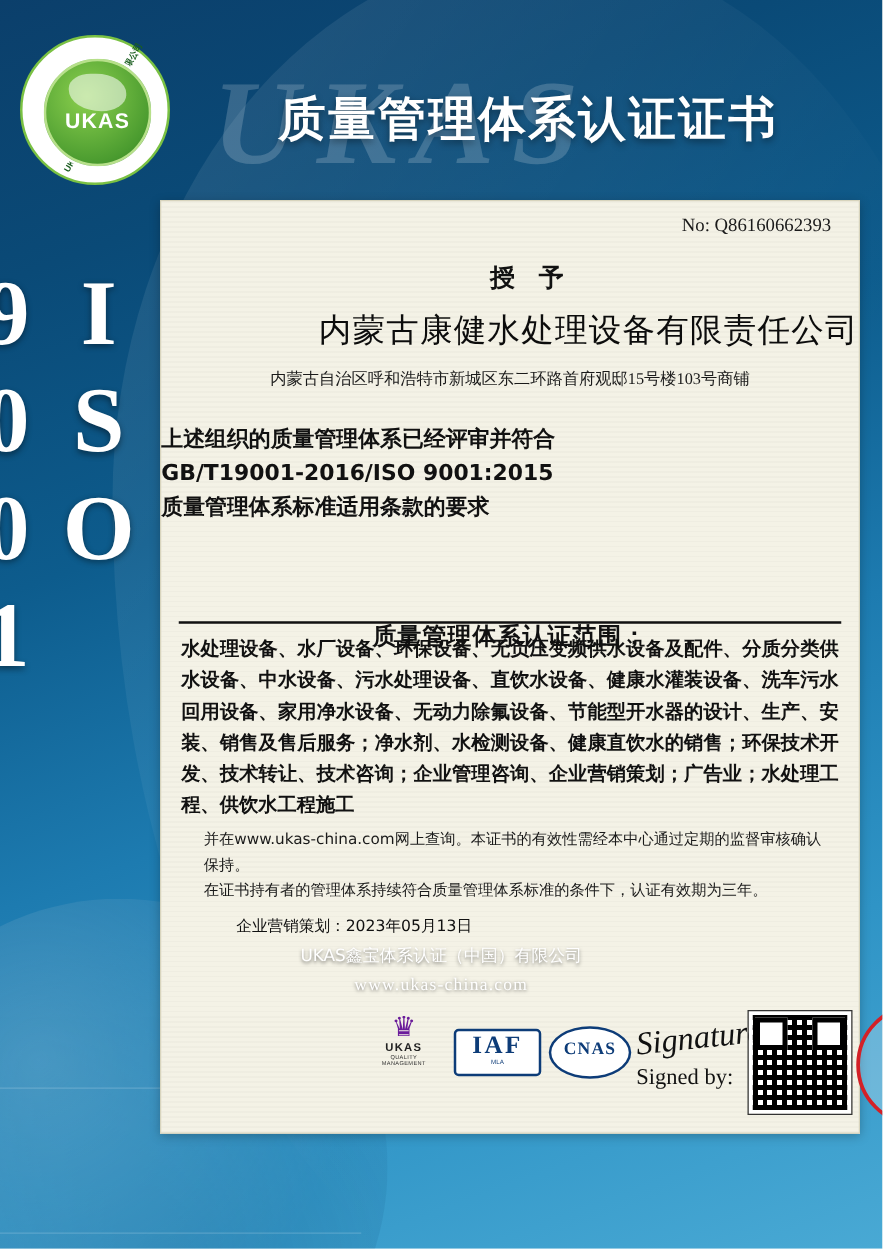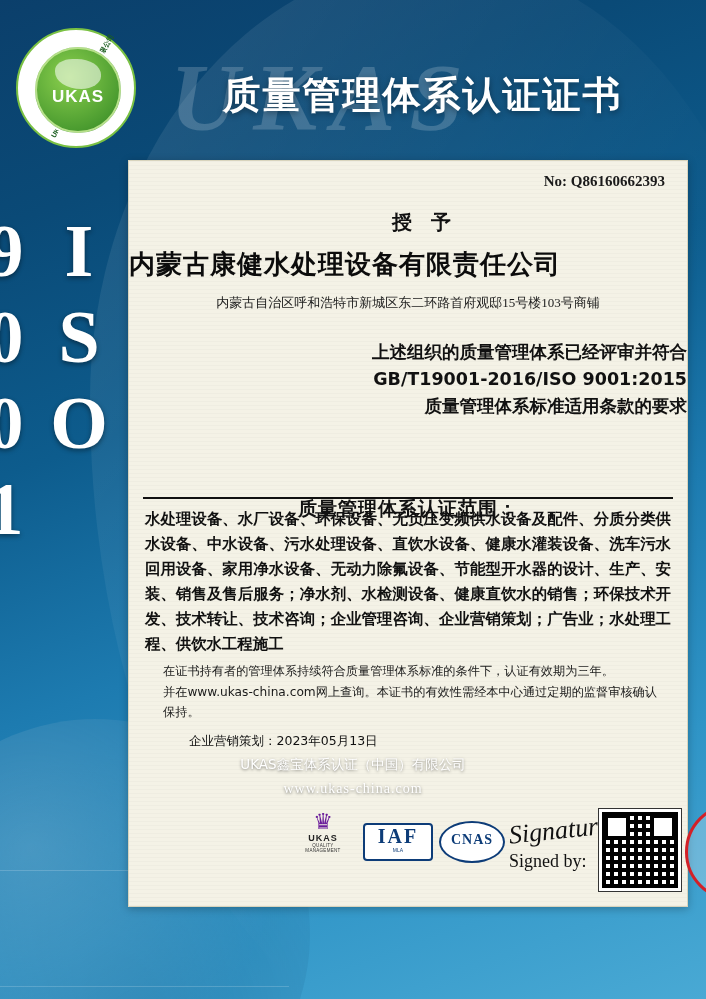--- a/index.html
+++ b/index.html
@@ -176,59 +176,59 @@
     box-shadow: 0 2px 8px rgba(0,0,0,0.25);
   }
 
   .cert-no {
     position: absolute;
     right: 22px;
     top: 12px;
     font-size: 15px;
     color: #1a1a1a;
     font-family: "Liberation Serif", serif;
-    font-weight: bold;
+    font-weight: normal;
   }
   .awarded-to {
     position: absolute;
     left: 0; right: 0;
     top: 48px;
     text-align: center;
     font-size: 20px;
     font-weight: bold;
     color: #111;
     letter-spacing: 6px;
     font-family: "DejaVu Sans", sans-serif;
     padding-left: 33px;
   }
   .company-name {
     position: absolute;
     left: 0; right: 0;
     top: 86px;
-    text-align: left;
+    text-align: right;
     font-size: 26px;
-    font-weight: bold;
+    font-weight: normal;
     color: #0c0c0c;
     letter-spacing: 1px;
     font-family: "DejaVu Sans", sans-serif;
   }
   .company-address {
     position: absolute;
     left: 0; right: 0;
     top: 133px;
     text-align: center;
     font-size: 13px;
     color: #1a1a1a;
     font-family: Liberation Serif, serif;
   }
   .statement {
     position: absolute;
     left: 0; right: 0;
     top: 178px;
-    text-align: right;
+    text-align: left;
     font-size: 17.5px;
     line-height: 1.55;
     font-weight: bold;
     color: #111;
     font-family: "DejaVu Sans", sans-serif;
   }
   .scope-heading {
     position: absolute;
     left: 0; right: 0;
     top: 303px;
@@ -497,22 +497,22 @@
       <div>上述组织的质量管理体系已经评审并符合</div>
       <div>GB/T19001-2016/ISO 9001:2015</div>
       <div>质量管理体系标准适用条款的要求</div>
     </div>
 
     <div class="scope-heading">质量管理体系认证范围：</div>
     <div class="scope-rule"></div>
     <div class="scope-body">水处理设备、水厂设备、环保设备、无负压变频供水设备及配件、分质分类供水设备、中水设备、污水处理设备、直饮水设备、健康水灌装设备、洗车污水回用设备、家用净水设备、无动力除氟设备、节能型开水器的设计、生产、安装、销售及售后服务；净水剂、水检测设备、健康直饮水的销售；环保技术开发、技术转让、技术咨询；企业管理咨询、企业营销策划；广告业；水处理工程、供饮水工程施工</div>
 
     <div class="validity">
+      <div>并在www.ukas-china.com网上查询。本证书的有效性需经本中心通过定期的监督审核确认保持。</div>
       <div>在证书持有者的管理体系持续符合质量管理体系标准的条件下，认证有效期为三年。</div>
-      <div>并在www.ukas-china.com网上查询。本证书的有效性需经本中心通过定期的监督审核确认保持。</div>
     </div>
 
     <div class="dates">
       <div>企业营销策划：2023年05月13日</div>
     </div>
 
     <div class="logos-row">
 
       <div class="mark-ukas-small">
         <div class="crown">♛</div>

